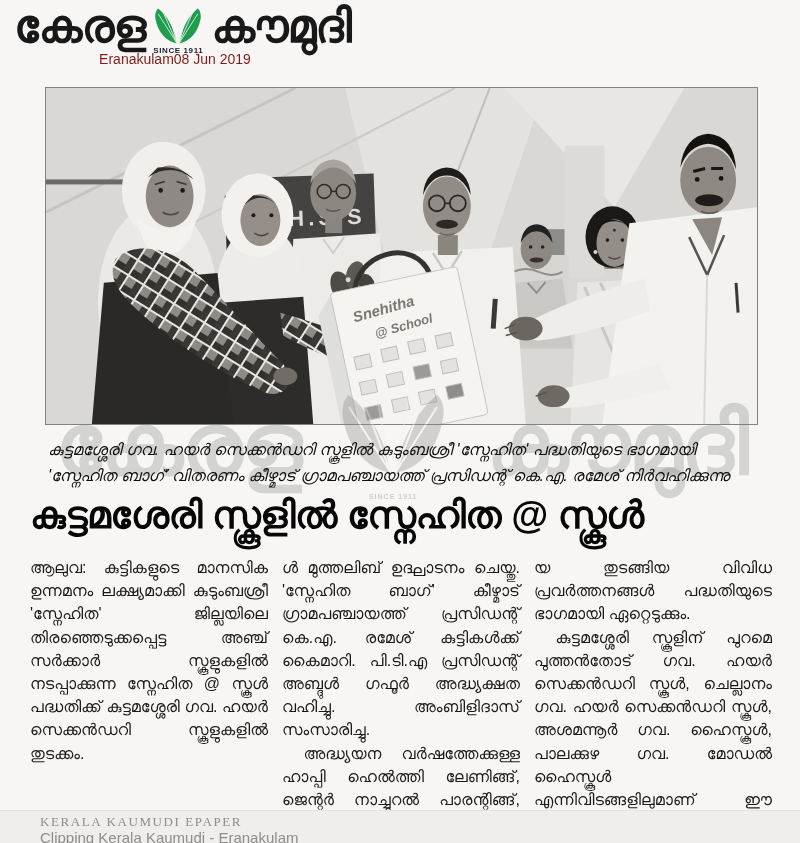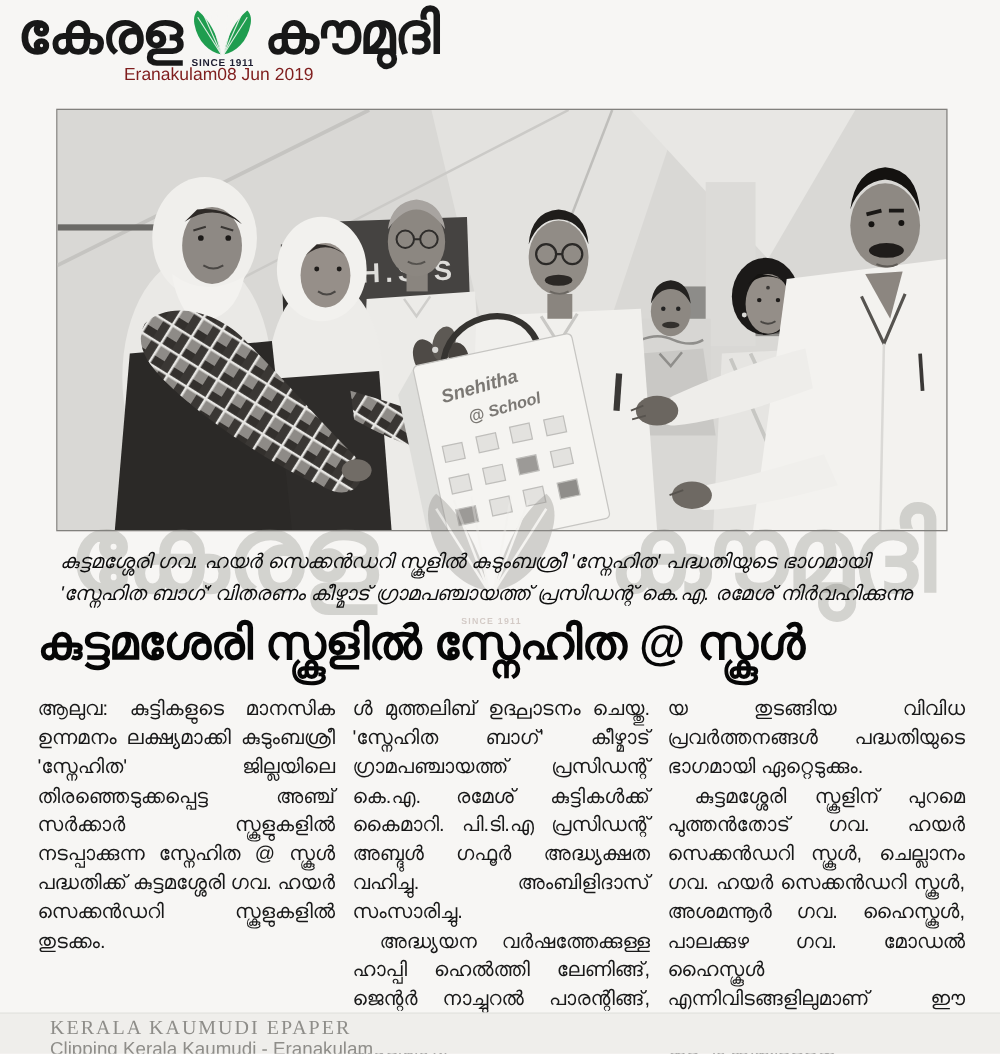--- a/index.html
+++ b/index.html
@@ -74,21 +74,21 @@
   .article p{ margin:0; }
   .article p.indent{ text-indent:1.35em; }
   
   .footer{
     position:absolute; left:0; top:810px; width:800px; height:33px;
     background:#efeeeb; border-top:1px solid #e4e3e0;
     padding:3px 0 0 40px;
   }
   .footer .f1{
     font-family:"Liberation Serif", serif;
-    font-size:16px; letter-spacing:1.6px; color:#8e8d89;
+    font-size:13px; letter-spacing:1.6px; color:#8e8d89;
   }
   .footer .f2{ font-size:15px; color:#8e8d89; margin-top:-1px; }
 </style>
 </head>
 <body>
 
 <div class="masthead">
   <span class="masthead-title">കേരള</span>
   <span class="fan-wrap">
     <svg width="54" height="42" viewBox="0 0 120 90">

